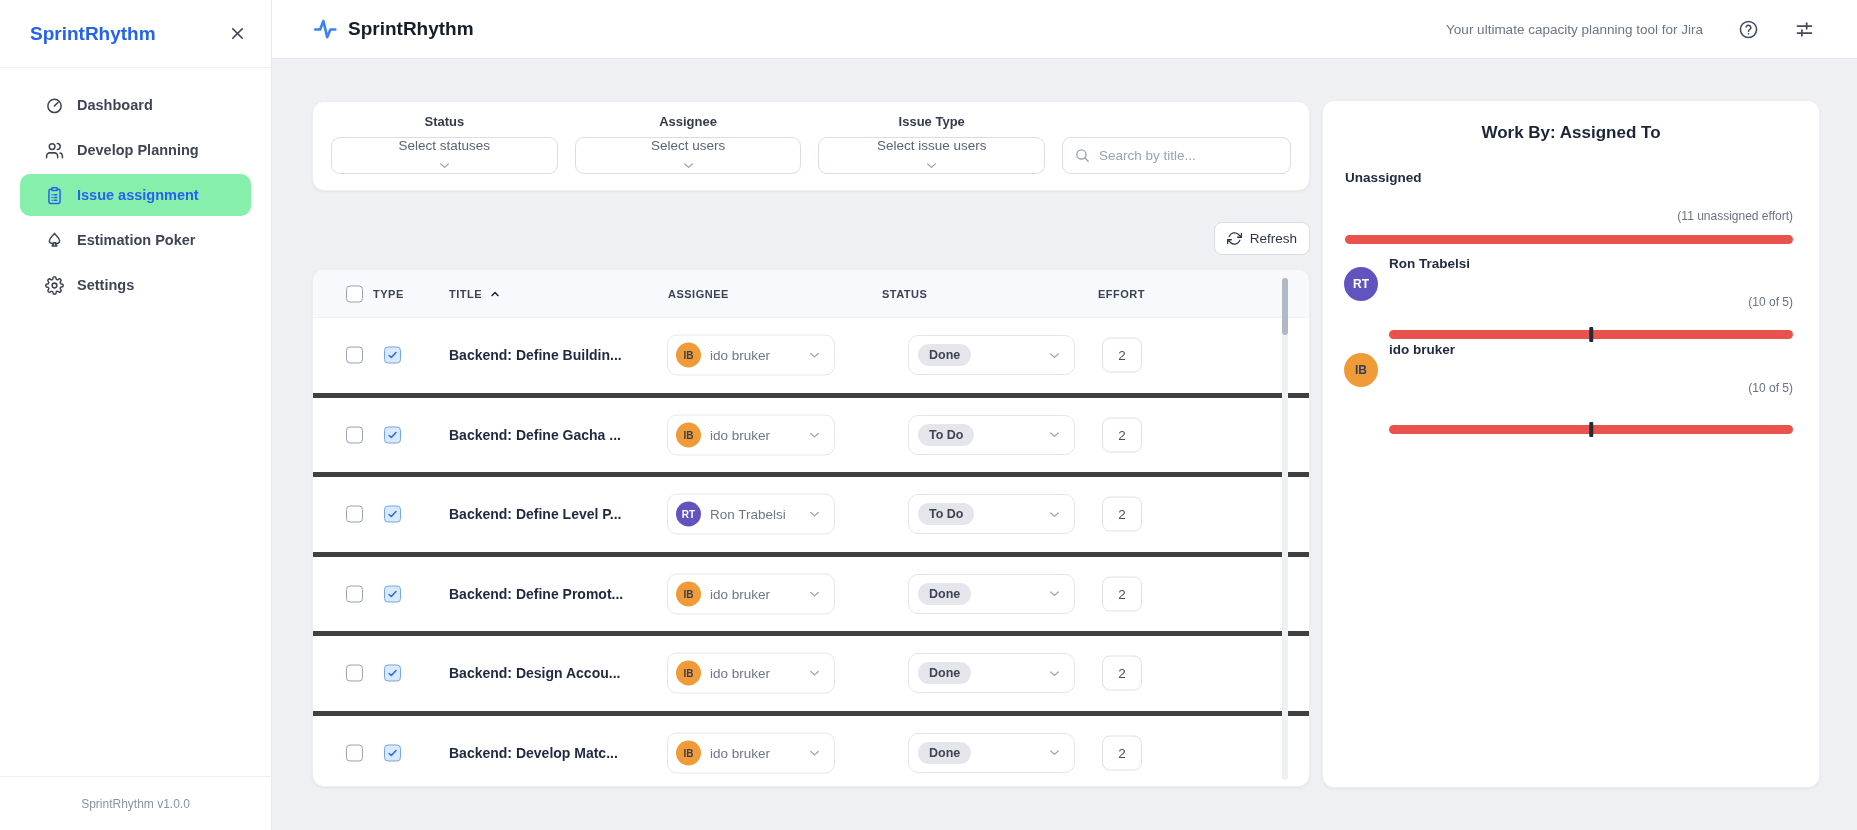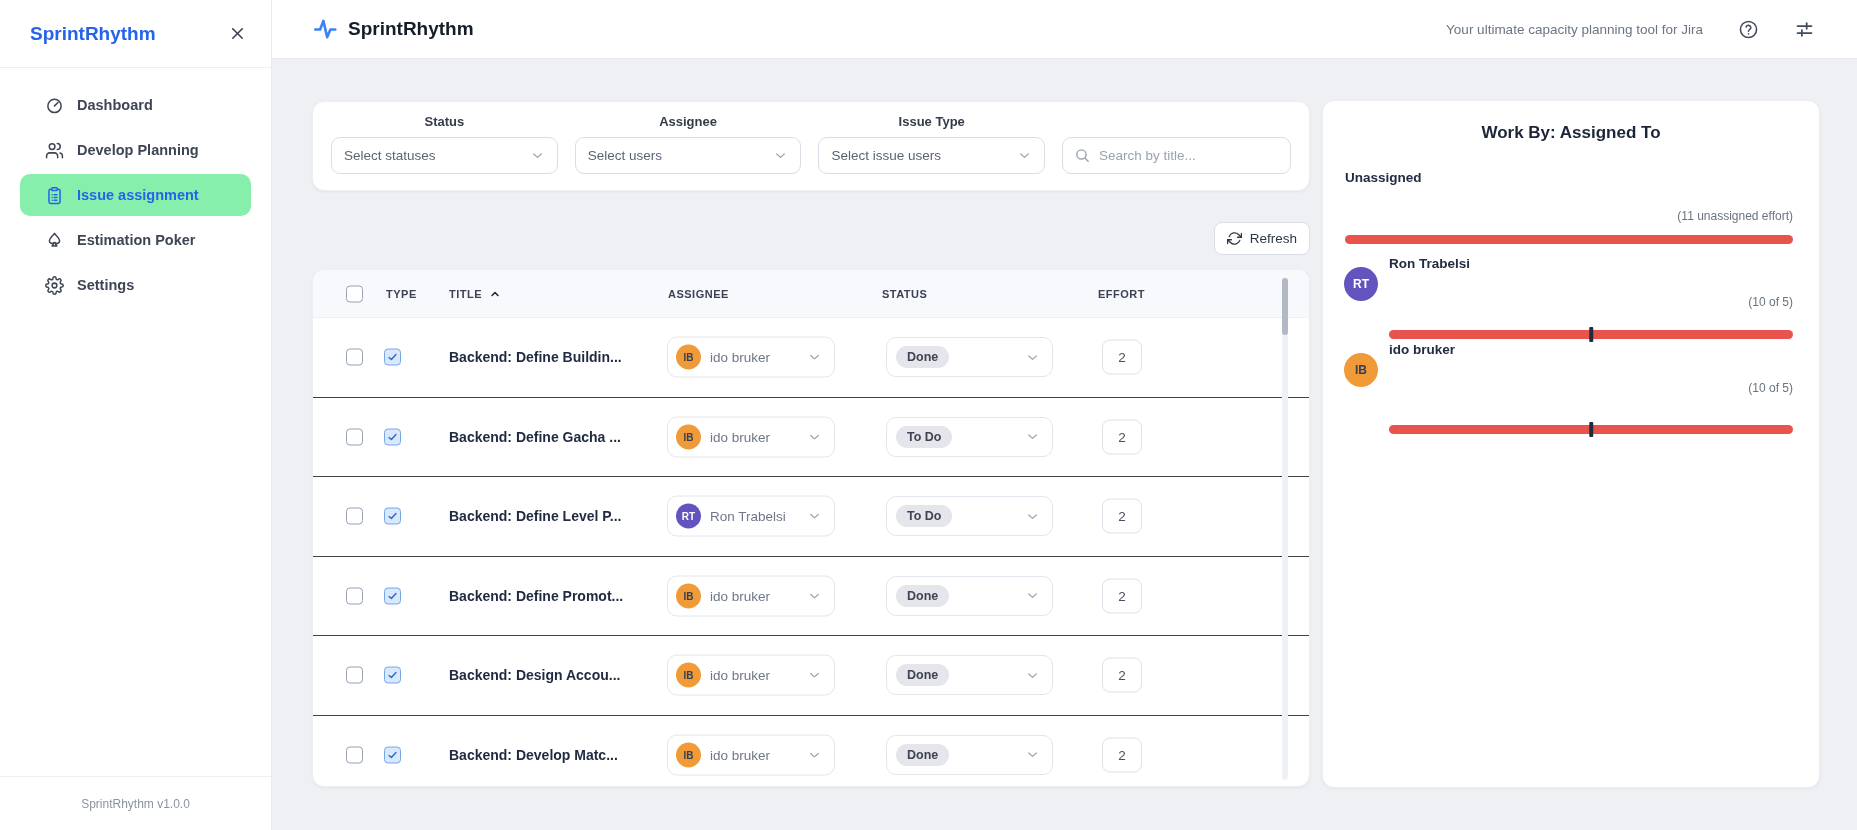--- a/index.html
+++ b/index.html
@@ -58,21 +58,21 @@
   }
 
   
   .filters { left:40px; top:42px; width:998px; height:90px;
     display:flex; align-items:flex-end; padding:13px 18px 16px; gap:17px; }
   .fgroup { width:229px; display:flex; flex-direction:column; }
   .flabel { text-align:center; font-size:13px; font-weight:bold; color:#333B49; margin-bottom:8px; }
   .select {
     height:37px; border:1px solid #D9DEE6; border-radius:9px; background:#fff;
     display:flex; align-items:center; justify-content:space-between;
-    padding:0 12px; font-size:13.5px; color:#5A6473; cursor:pointer;
+    padding:0 12px; font-size:13.5px; color:#5A6473; cursor:pointer;flex-direction:column;
   }
   .searchbox {
     width:231px; height:37px; border:1px solid #D9DEE6; border-radius:9px; background:#fff;
     display:flex; align-items:center; gap:8px; padding:0 11px;
   }
   .searchbox input {
     border:none; outline:none; flex:1; font-size:13.5px; color:#404A59;
     font-family:"Liberation Sans", sans-serif; background:transparent;
   }
   .searchbox input::placeholder { color:#9AA3B2; }
@@ -85,41 +85,41 @@
     font-size:13.5px; color:#2E3746; cursor:pointer;
     font-family:"Liberation Sans", sans-serif;
   }
 
   
   .table-card { left:40px; top:210px; width:998px; height:518px; overflow:hidden; }
   .thead { position:relative; height:48px; background:#F7F9FC; border-bottom:1px solid #EEF1F5; }
   .th { position:absolute; top:50%; transform:translateY(-50%);
     font-size:11px; font-weight:bold; letter-spacing:.5px; color:#3A4254; }
   .th-title-wrap { display:flex; align-items:center; gap:6px; }
-  .trow { position:relative; height:79.5px; border-bottom:1px solid #404040; }
+  .trow { position:relative; height:79.5px; border-bottom:5px solid #404040; }
   .rowpos { position:absolute; top:50%; transform:translateY(-50%); }
   .cb { left:33px; width:17px; height:17px; border:1.5px solid #98A2B3; border-radius:4px; background:#fff; cursor:pointer; }
   .type-ic {
     left:71px; width:17px; height:17px; border-radius:4px;
     background:#D9E8FB; border:1.5px solid #74A7EA; color:#2F6FD8;
     display:flex; align-items:center; justify-content:center;
   }
   .ttl { left:136px; font-size:14px; font-weight:bold; color:#1F2940; white-space:nowrap; }
   .dd {
     border:1px solid #E2E6EC; border-radius:10px; background:#fff;
     display:flex; align-items:center; cursor:pointer;
   }
   .assignee-dd { left:354px; width:168px; height:41px; gap:9px; padding:0 12px 0 8px; }
   .av {
     width:25px; height:25px; border-radius:50%; flex:0 0 auto;
     display:flex; align-items:center; justify-content:center;
     font-size:10px; font-weight:bold;
   }
   .av-name { flex:1; font-size:13.5px; color:#6F7787; white-space:nowrap; overflow:hidden; }
-  .status-dd { left:573px; width:167px; height:40px; justify-content:space-between; padding:0 12px 0 9px; }
+  .status-dd { left:595px; width:167px; height:40px; justify-content:space-between; padding:0 12px 0 9px; }
   .pill {
     background:#E4E6EB; border-radius:999px; padding:4px 11px;
     font-size:12.5px; font-weight:bold; color:#3E4453;
   }
   .effort {
     left:789px; width:40px; height:35px; border:1px solid #DCE0E7; border-radius:8px;
     text-align:center; font-size:13.5px; color:#49505E;
     font-family:"Liberation Sans", sans-serif; outline:none;
   }
   .scroll-track {
@@ -295,21 +295,21 @@
           <path d="M3.5 9a9 9 0 0 1 14.9-3.4L23 10"></path>
           <path d="M1 14l4.6 4.4A9 9 0 0 0 20.5 15"></path>
         </svg>
       </span>
     <span>Refresh</span>
   </button>
 
   <section class="card table-card">
     <div class="thead">
       <span class="th rowpos cb" style="left:33px"></span>
-      <span class="th" style="left:73px">TYPE</span>
+      <span class="th" style="left:60px">TYPE</span>
       <span class="th th-title-wrap" style="left:136px">
         <span>TITLE</span>
         <span>
             <svg width="14" height="14" viewBox="0 0 24 24" fill="none" stroke="#232B3B" stroke-width="2.8" stroke-linecap="round" stroke-linejoin="round">
               <polyline points="7 14.5 12 9.5 17 14.5"></polyline>
             </svg>
           </span>
       </span>
       <span class="th" style="left:355px">ASSIGNEE</span>
       <span class="th" style="left:569px">STATUS</span>

